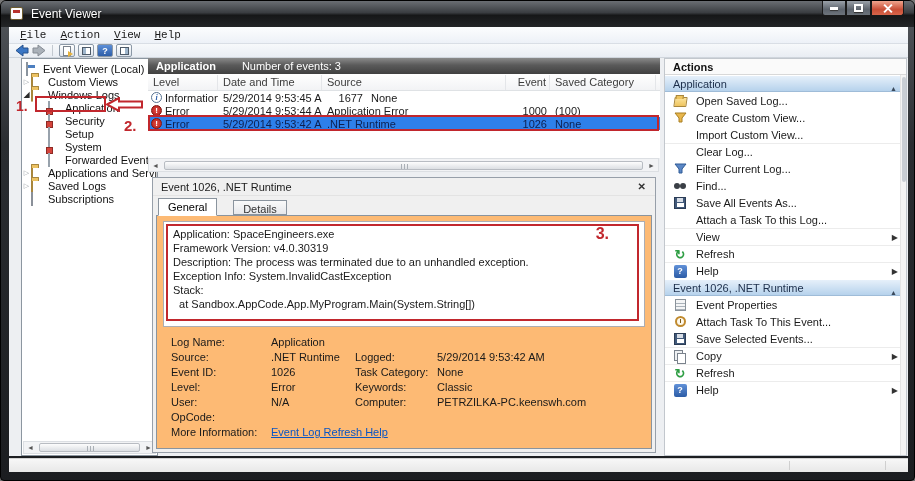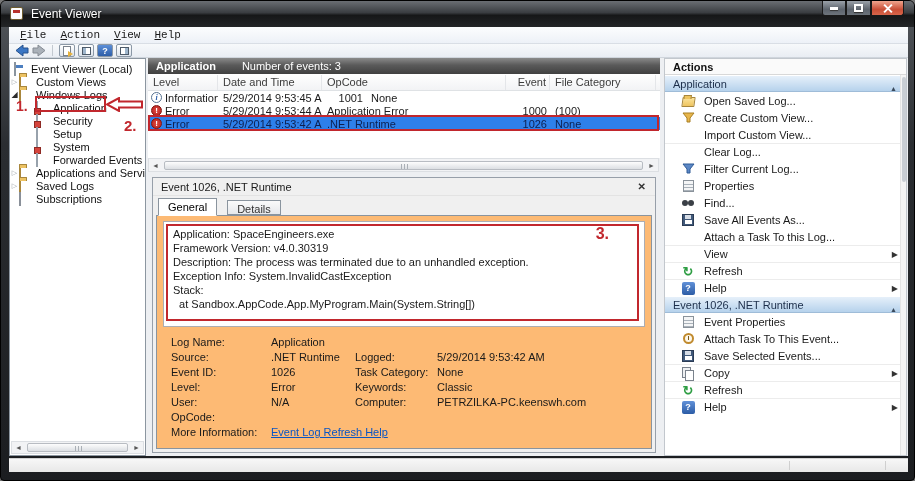--- a/index.html
+++ b/index.html
@@ -36,21 +36,21 @@
   .ic-winpane { width:9px; height:8px; border:1px solid #4d5a68; background:#fff; position:relative; }
   .ic-winpane.left::before  { content:""; position:absolute; left:0; top:0; width:3px; height:6px; background:#9fb6cc; }
   .ic-winpane.right::before { content:""; position:absolute; right:0; top:0; width:3px; height:6px; background:#9fb6cc; }
   .ic-doc { width:8px; height:10px; background:#fff; border:1px solid #7a828c; position:relative; }
   .ic-doc::after { content:""; position:absolute; right:-3px; bottom:-2px; border-left:5px solid #e7b23c; border-top:3px solid transparent; border-bottom:3px solid transparent; }
 
   
   .panels { position:absolute; left:8px; top:57px; width:899px; height:398px; background:#edeff2; }
 
   
-  .tree-panel { position:absolute; left:0; top:0; width:137px; height:398px; background:#fff; border:1px solid #8c96a0; overflow:hidden; }
+  .tree-panel { position:absolute; left:12px; top:0; width:137px; height:398px; background:#fff; border:1px solid #8c96a0; overflow:hidden; }
   .tree-list { padding-top:3px; }
   .trow { height:13px; display:flex; align-items:center; font-size:11px; color:#111; white-space:nowrap; }
   .trow .exp { width:9px; text-align:center; font-size:7px; color:#9aa0a6; flex:0 0 9px; }
   .trow .exp.open { color:#2b2b2b; font-size:8px; }
   .trow .gap { flex:0 0 4px; }
   .t-ind2 { padding-left:26px; }
   .t-icon { width:13px; height:12px; flex:0 0 13px; margin-right:4px; position:relative; }
   .ic-sheet { border:1px solid #98a2ac; background:#fff; width:10px; height:12px;
     background-image:linear-gradient(#fff 3px,#c7cdd3 3px,#c7cdd3 4px,#fff 4px,#fff 6px,#c7cdd3 6px,#c7cdd3 7px,#fff 7px); }
   .ic-sheet.marked::after { content:""; position:absolute; left:-2px; bottom:-1px; width:5px; height:5px; background:#d4433b; border:1px solid #8e2a24; }
@@ -89,21 +89,21 @@
   .lvl-error { background:radial-gradient(#e04a43,#b41f1a); border:1px solid #7e1511; color:#fff; }
   .evt-redbox { position:absolute; top:57px; left:0; width:511px; height:16px; border:2px solid #c1272d; z-index:3; pointer-events:none; }
   .evt-hscroll { position:absolute; top:100px; left:0; right:1px; height:14px; }
 
   
   .details { position:absolute; top:119px; left:4px; width:504px; height:276px; background:#f0f0f0; border:1px solid #979fa9; }
   .d-header { position:absolute; left:0; top:0; right:0; height:18px; display:flex; align-items:center; border-bottom:1px solid #e3e3e3; }
   .d-title { font-size:11px; color:#1a1a1a; padding-left:8px; flex:1; }
   .d-close { font-size:10px; font-weight:bold; color:#333; padding-right:9px; }
   .tabs { position:absolute; left:5px; top:19px; height:18px; display:flex; align-items:flex-end; z-index:2; }
-  .tab { font-size:11px; padding:2px 9px 2px; border:1px solid #8a949e; margin-right:10px; }
+  .tab { font-size:11px; padding:2px 9px 2px; border:1px solid #8a949e; margin-right:16px; }
   .tab.active { background:#fff; border-bottom:1px solid #fff; height:18px; position:relative; top:1px; }
   .tab.inactive { background:linear-gradient(#fafafa,#e6e8eb); height:15px; color:#333; }
   .tabpage { position:absolute; left:3px; right:3px; top:37px; bottom:3px; background:#fdba74; border:1px solid #8a949e; }
   .descbox { position:absolute; left:6px; right:6px; top:5px; height:106px; background:#fff; border:1px solid #abadb3; font-size:11px; line-height:14px; color:#1a1a1a; padding:5px 0 0 9px; }
   .descline { white-space:pre; }
   .redrect { position:absolute; left:2px; top:2px; right:5px; bottom:5px; border:2px solid #c1272d; pointer-events:none; }
   .ann3 { position:absolute; right:28px; top:1px; font-size:16px; font-weight:bold; color:#c1272d; }
   .meta { position:absolute; left:14px; right:20px; top:120px; display:grid; grid-template-columns:100px 84px 82px auto; grid-auto-rows:15px; font-size:11px; color:#1a1a1a; }
   .meta .lbl { color:#1a1a1a; }
   .span3 { grid-column:2 / 5; }
@@ -113,21 +113,21 @@
   .ann1 { position:absolute; left:7px; top:40px; font-size:14px; font-weight:bold; color:#c1272d; z-index:6; }
   .ann2 { position:absolute; left:115px; top:59px; font-size:15px; font-weight:bold; color:#c1272d; z-index:6; }
   .tree-redbox { position:absolute; left:26px; top:38px; width:71px; height:16px; border:2px solid #c1272d; z-index:5; pointer-events:none; }
   .tree-arrow { position:absolute; left:97px; top:39px; z-index:5; }
 
   
   .actions { position:absolute; left:655px; top:0; width:243px; height:398px; background:#fff; border:1px solid #c2c7cd; }
   .a-title { height:16px; background:#fafafa; border-bottom:1px solid #d8d8d8; font-size:11px; font-weight:bold; color:#111; padding-left:8px; line-height:16px; }
   .a-sec { height:17px; background:linear-gradient(#e6f0fa,#b6d2ec); border-top:1px solid #fff; border-bottom:1px solid #9fbcd8; font-size:11px; color:#1c2e4a; padding-left:8px; line-height:16px; position:relative; }
   .a-sec .col-arr { position:absolute; right:9px; top:5px; font-size:7px; color:#3a4a5c; }
-  .a-item { height:17px; display:flex; align-items:center; padding-left:16px; font-size:11px; color:#1a1a1a; position:relative; }
+  .a-item { height:17px; display:flex; align-items:center; padding-left:8px; font-size:11px; color:#1a1a1a; position:relative; }
   .a-item.septop { border-top:1px solid #ececec; }
   .a-ico { width:14px; height:13px; margin-right:9px; flex:0 0 14px; position:relative; display:flex; align-items:center; justify-content:center; }
   .sub-arr { position:absolute; right:8px; font-size:8px; color:#333; }
   .a-vscroll { position:absolute; right:0; top:16px; bottom:0; width:6px; background:#f4f4f4; border-left:1px solid #e4e4e4; }
   .a-vthumb { position:absolute; left:1px; right:0; top:2px; height:105px; background:#c9ced4; border-radius:2px; }
 
   
   .ic-help13 { width:13px; height:13px; border-radius:2px; background:linear-gradient(#6191d8,#2c5ca6); color:#fff; font-size:9px; font-weight:bold; display:flex; align-items:center; justify-content:center; }
   .ic-refresh { color:#2f9e44; font-size:13px; font-weight:bold; line-height:13px; }
   .ic-props { width:11px; height:12px; background:#f4f5f6; border:1px solid #8a929a;
@@ -270,32 +270,32 @@
     <span class="ann2">2.</span>
 
     <div class="mid">
       <div class="mid-header">
         <span class="mh-title">Application</span>
         <span class="mh-count">Number of events: 3</span>
       </div>
       <div class="evt-cols">
         <span class="hc col-level">Level</span>
         <span class="hc col-date">Date and Time</span>
-        <span class="hc col-source">OpCode</span>
+        <span class="hc col-source">Source</span>
         <span class="hc col-eid">Event ID</span>
-        <span class="hc col-task">File Category</span>
+        <span class="hc col-task">Saved Category</span>
       </div>
       <div class="evt-rows">
         <div class="erow">
           <span class="cell col-level lvl-cell">
               <span class="lvl-ic lvl-info">i</span>
               <span>Information</span>
             </span>
           <span class="cell col-date">5/29/2014 9:53:45 AM</span>
-          <span class="cell col-eid">1001</span>
+          <span class="cell col-eid">1677</span>
           <span class="cell col-task">None</span>
         </div>
         <div class="erow">
           <span class="cell col-level lvl-cell">
               <span class="lvl-ic lvl-error">!</span>
               <span>Error</span>
             </span>
           <span class="cell col-date">5/29/2014 9:53:44 AM</span>
           <span class="cell col-source">Application Error</span>
           <span class="cell col-eid">1000</span>
@@ -400,26 +400,20 @@
       <div class="a-item">
         <span class="a-ico">
             <svg width="13" height="12">
               <path d="M1 1 L12 1 L8 6 L8 10 L5 10 L5 6 Z" fill="#5b87c5" stroke="#2e5a96" stroke-width="1"></path>
             </svg>
           </span>
         <span>Filter Current Log...</span>
       </div>
       <div class="a-item">
         <span class="a-ico">
-            <span class="ic-props"></span>
-          </span>
-        <span>Properties</span>
-      </div>
-      <div class="a-item">
-        <span class="a-ico">
             <span class="ic-find"></span>
           </span>
         <span>Find...</span>
       </div>
       <div class="a-item">
         <span class="a-ico">
             <span class="ic-save"></span>
           </span>
         <span>Save All Events As...</span>
       </div>

